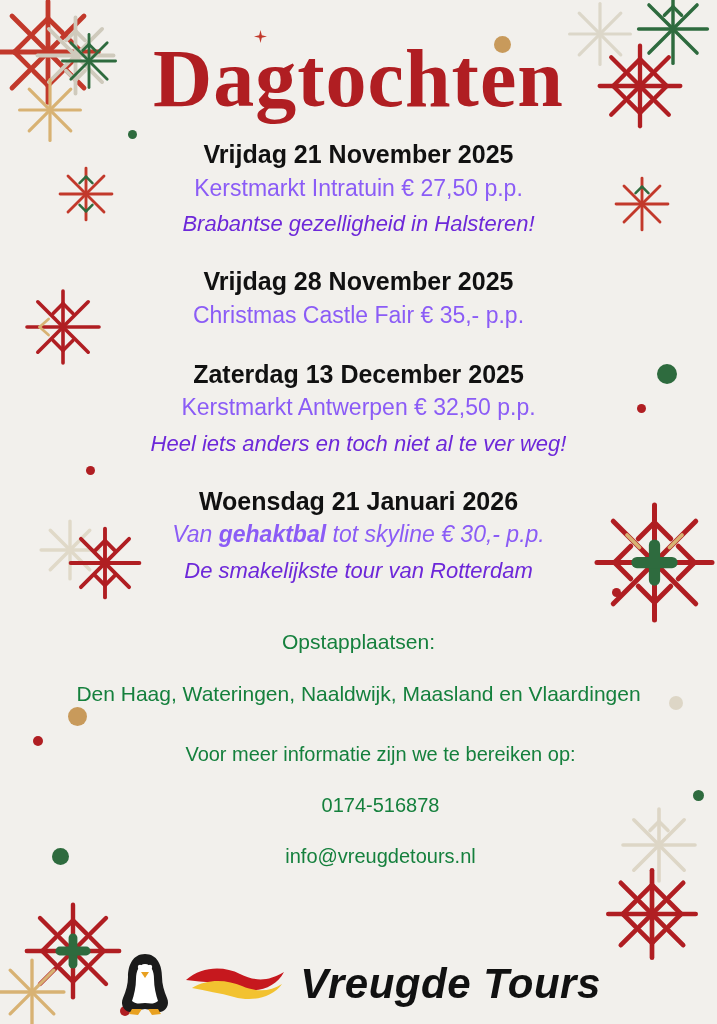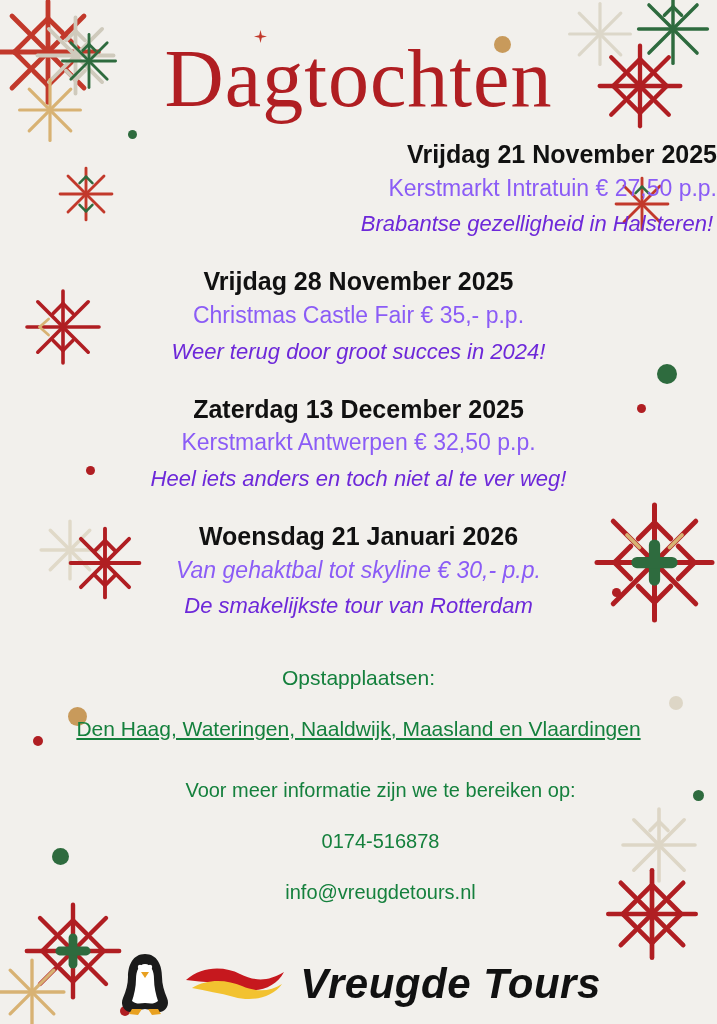--- a/index.html
+++ b/index.html
@@ -47,26 +47,26 @@
     text-align: center;
   }
   .title {
     font-family: "Liberation Serif", serif;
     color: #b01e22;
     font-size: 82px;
     line-height: 1;
     letter-spacing: 1px;
     padding-top: 38px;
     margin: 0 0 18px 0;
-    font-weight: normal;
+    font-weight: bold;
   }
   .trip {
     margin: 0 0 26px 0;
   }
-  .trip:first-of-type { margin-top: 8px; text-align: right; }
+  .trip:first-of-type { margin-top: 8px; }
   .trip-date {
     font-size: 25px;
     font-weight: bold;
     color: #111;
     line-height: 1.34;
     margin: 0;
   }
   .trip-line2 {
     font-size: 23px;
     color: #8b5cf6;
@@ -77,40 +77,39 @@
     font-size: 22px;
     font-style: italic;
     color: #6d28d9;
     line-height: 1.42;
     margin: 4px;
   }
   .trip-line2.italic {
     font-style: italic;
   }
   .trip-line2 .bolditalic {
-    font-weight: normal;
+    font-weight: bold;
     font-style: italic;
   }
 
   .block {
     margin: 0;
     color: #15803d;
   }
   .boarding {
     margin-top: 40px;
   }
   .boarding-title {
     font-size: 21px;
     line-height: 1.5;
   }
   .boarding-places {
     font-size: 21px;
     line-height: 1.45;
     padding: 0 62px;
-    text-decoration: underline;
   }
   .contact {
     margin-top: 30px;
     padding-left: 44px;
   }
   .contact-line {
     font-size: 20px;
     line-height: 1.55;
   }
 
@@ -393,21 +392,20 @@
 
     <div class="trip">
       <p class="trip-date">Vrijdag 21 November 2025</p>
       <p class="trip-line2">Kerstmarkt Intratuin € 27,50 p.p.</p>
       <p class="trip-line3">Brabantse gezelligheid in Halsteren!</p>
     </div>
 
     <div class="trip">
       <p class="trip-date">Vrijdag 28 November 2025</p>
       <p class="trip-line2">Christmas Castle Fair € 35,- p.p.</p>
-      <p class="trip-line3">Weer terug door groot succes in 2024!</p>
     </div>
 
     <div class="trip">
       <p class="trip-date">Zaterdag 13 December 2025</p>
       <p class="trip-line2">Kerstmarkt Antwerpen € 32,50 p.p.</p>
       <p class="trip-line3">Heel iets anders en toch niet al te ver weg!</p>
     </div>
 
     <div class="trip">
       <p class="trip-date">Woensdag 21 Januari 2026</p>

